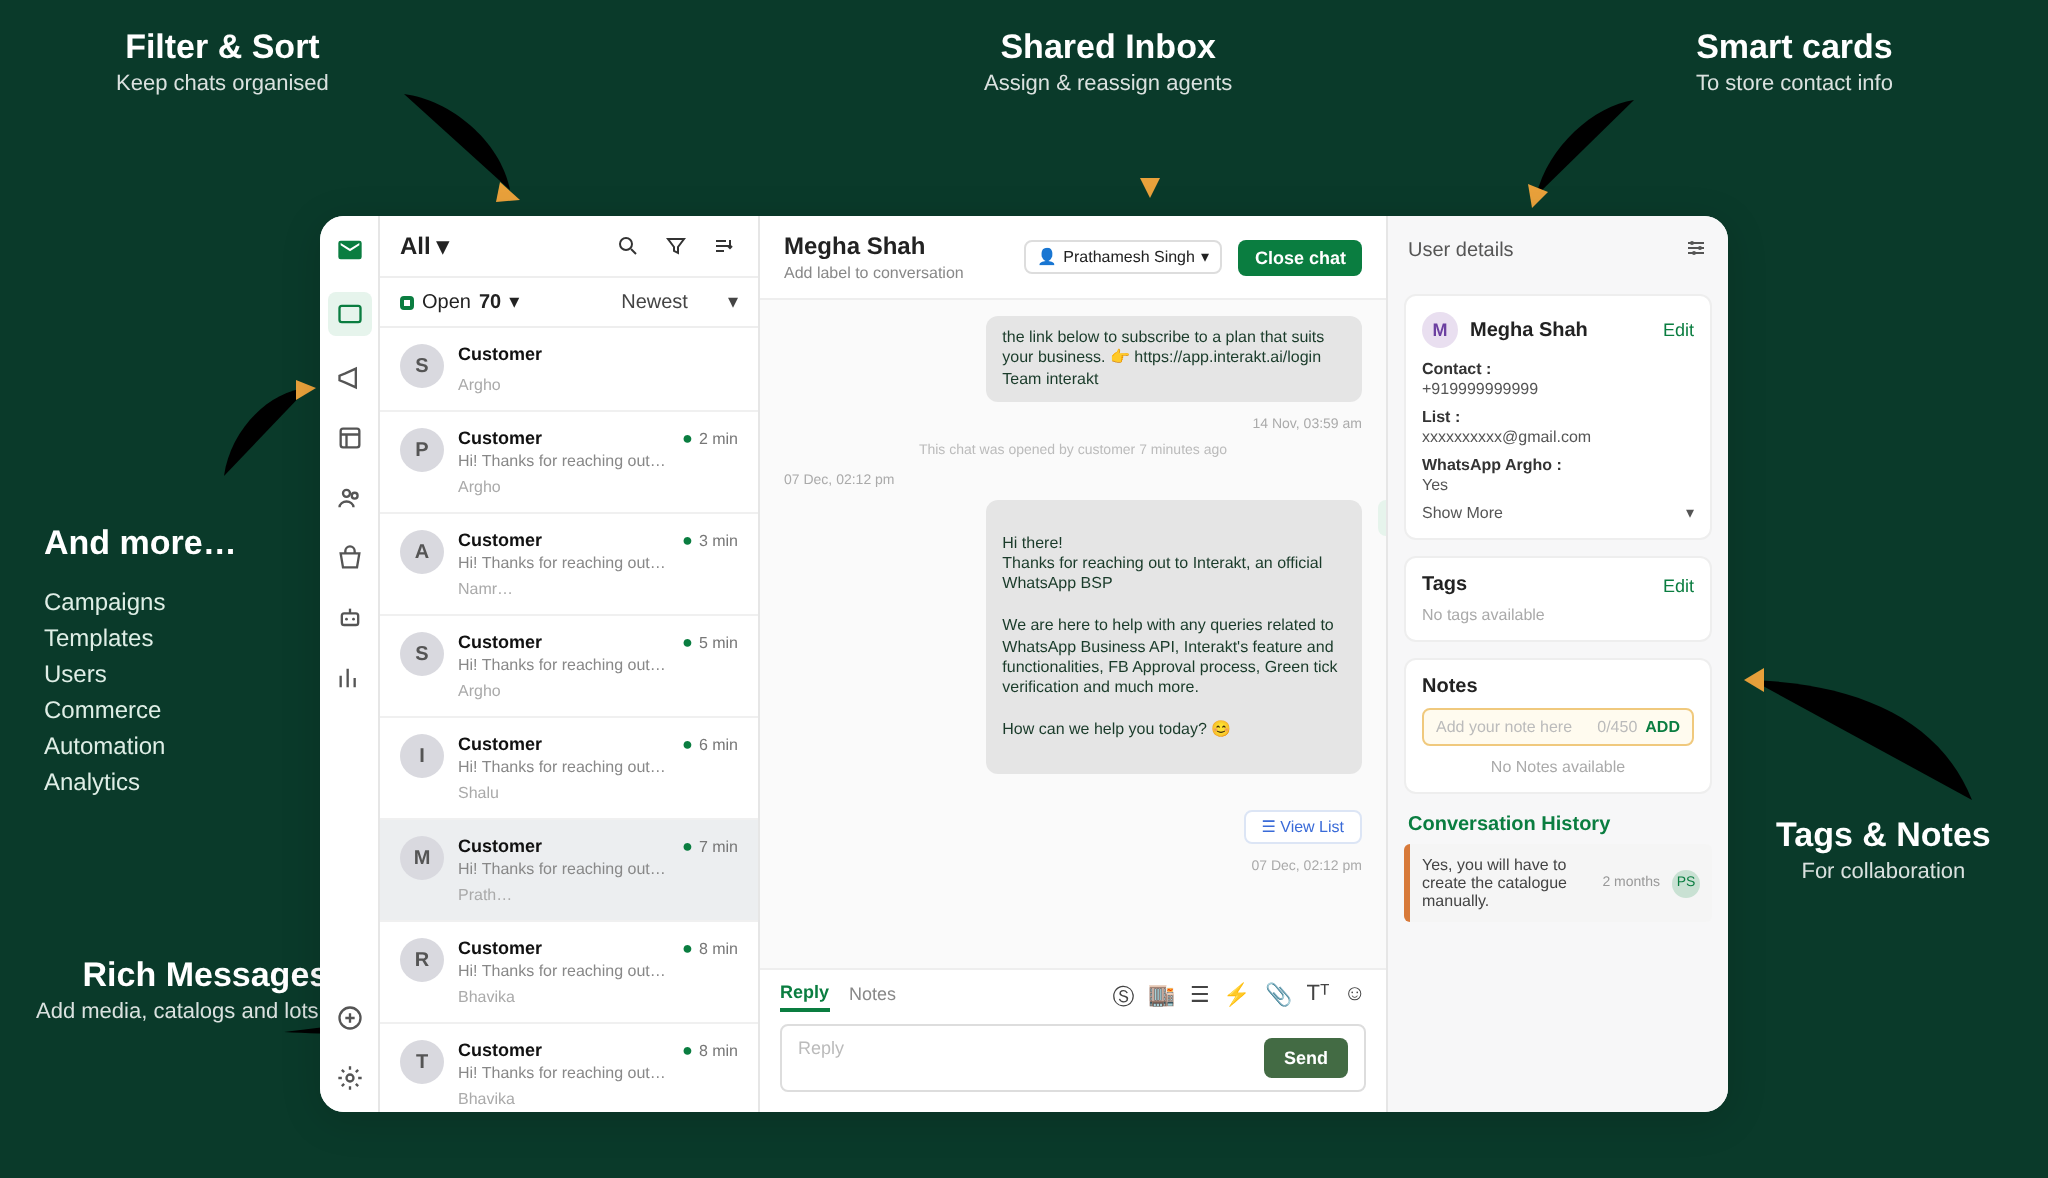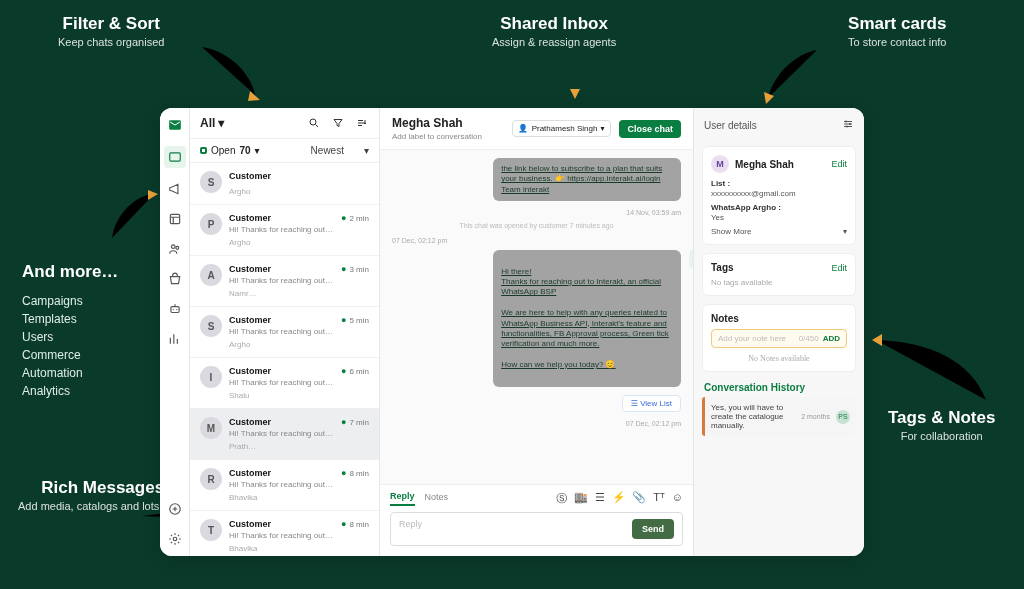--- a/index.html
+++ b/index.html
@@ -40,27 +40,27 @@
 
   .chat { flex: 1; display: flex; flex-direction: column; border-right: 1px solid #e6e6e6; }
   .chat-head { padding: 8px 12px; display: flex; align-items: center; justify-content: space-between; border-bottom: 1px solid #eee; }
   .chat-title .main { font-size: 12px; font-weight: 600; }
   .chat-title .sub { font-size: 8px; color: #888; margin-top: 2px; }
   .chat-head .right { display: flex; align-items: center; gap: 8px; }
   .assign { font-size: 8px; border: 1px solid #ddd; border-radius: 4px; padding: 3px 6px; display: flex; align-items: center; gap: 3px; }
   .closebtn { background: #0a7d40; color: #fff; border: none; border-radius: 4px; padding: 4px 8px; font-size: 9px; font-weight: 600; cursor: pointer; }
   .chat-body { flex: 1; overflow: hidden; padding: 8px 12px; background: #fafafa; display: flex; flex-direction: column; gap: 6px; }
   .msg { max-width: 65%; padding: 6px 8px; border-radius: 6px; font-size: 8px; line-height: 1.3; }
-  .msg.out { background: #a3a3a3; align-self: flex-end; color: #1a3b2a; text-decoration: underline; }
+  .msg.out { background: #e5e5e5; align-self: flex-end; color: #1a3b2a; }
   .msg.in  { background: #e9eaee; align-self: flex-start; display: flex; gap: 5px; }
   .msg.in .av { width: 16px; height: 16px; border-radius: 50%; background: #9a9aa6; color: #fff; font-size: 7px; display: flex; align-items: center; justify-content: center; flex-shrink: 0; }
   .ts { font-size: 7px; color: #aaa; margin-top: 2px; }
   .ts.r { align-self: flex-end; }
   .sysnote { font-size: 7px; color: #bbb; align-self: center; }
-  .viewlist { font-size: 8px; color: #3a6bd8; align-self: flex-end; background: #fff; border: 1px solid #dce5f5; border-radius: 4px; padding: 3px 8px; margin-top: 2px; cursor: pointer; }
+  .viewlist { font-size: 8px; color: #3a6bd8; align-self: flex-end; background: #fff; border: 1px solid #dce5f5; border-radius: 4px; padding: 3px 8px; margin-top: 12px; cursor: pointer; }
 
   .compose { border-top: 1px solid #eee; padding: 6px 10px 10px; }
   .compose .tabs { display: flex; align-items: center; gap: 10px; font-size: 9px; }
   .compose .tabs .t { color: #888; padding-bottom: 3px; }
   .compose .tabs .t.active { color: #0a7d40; font-weight: 600; border-bottom: 2px solid #0a7d40; }
   .compose .tabs .tools { margin-left: auto; display: flex; gap: 7px; color: #444; font-size: 11px; }
   .compose .box { border: 1px solid #ddd; border-radius: 4px; margin-top: 6px; padding: 6px 8px; display: flex; align-items: flex-start; justify-content: space-between; }
   .compose .box .ph { color: #bbb; font-size: 9px; }
   .sendbtn { background: #436b44; color: #fff; border: none; border-radius: 4px; padding: 5px 10px; font-size: 9px; font-weight: 600; cursor: pointer; margin-left: auto; }
 
@@ -407,20 +407,21 @@
             <circle cx="10" cy="17" r="2" fill="#555"></circle>
           </svg></span>
     </div>
     <div class="card">
       <div class="urow">
         <div class="uav">M</div>
         <div class="uname">Megha Shah</div>
         <div class="edit">Edit</div>
       </div>
       <div id="user-fields">
+          <div class="kv"><span class="k">Contact :</span><span class="v">+919999999999</span></div>
           <div class="kv"><span class="k">List :</span><span class="v">xxxxxxxxxx@gmail.com</span></div>
           <div class="kv"><span class="k">WhatsApp Argho :</span><span class="v">Yes</span></div>
         </div>
       <div class="showmore">
         <span>Show More</span>
           <span>▾</span>
       </div>
     </div>
     <div class="card">
       <div class="cardhead">
@@ -430,21 +431,21 @@
       <div class="cardbody">No tags available</div>
     </div>
     <div class="card">
       <div class="cardhead">
           <b>Notes</b>
         </div>
       <div class="noteadd">
         <span class="ph">Add your note here</span>
         <span><span class="cnt">0/450</span><span class="add">ADD</span></span>
       </div>
-      <div class="cardbody" style="text-align:center;font-family:Liberation Serif, serif;">No Notes available</div>
+      <div class="cardbody" style="text-align:center;">No Notes available</div>
     </div>
     <div>
       <div class="convtitle">Conversation History</div>
       <div class="histitem">
         <span style="flex:1;">Yes, you will have to create the catalogue manually.</span>
         <span class="ht">2 months</span>
         <span class="hav">PS</span>
       </div>
     </div>
   </div>

